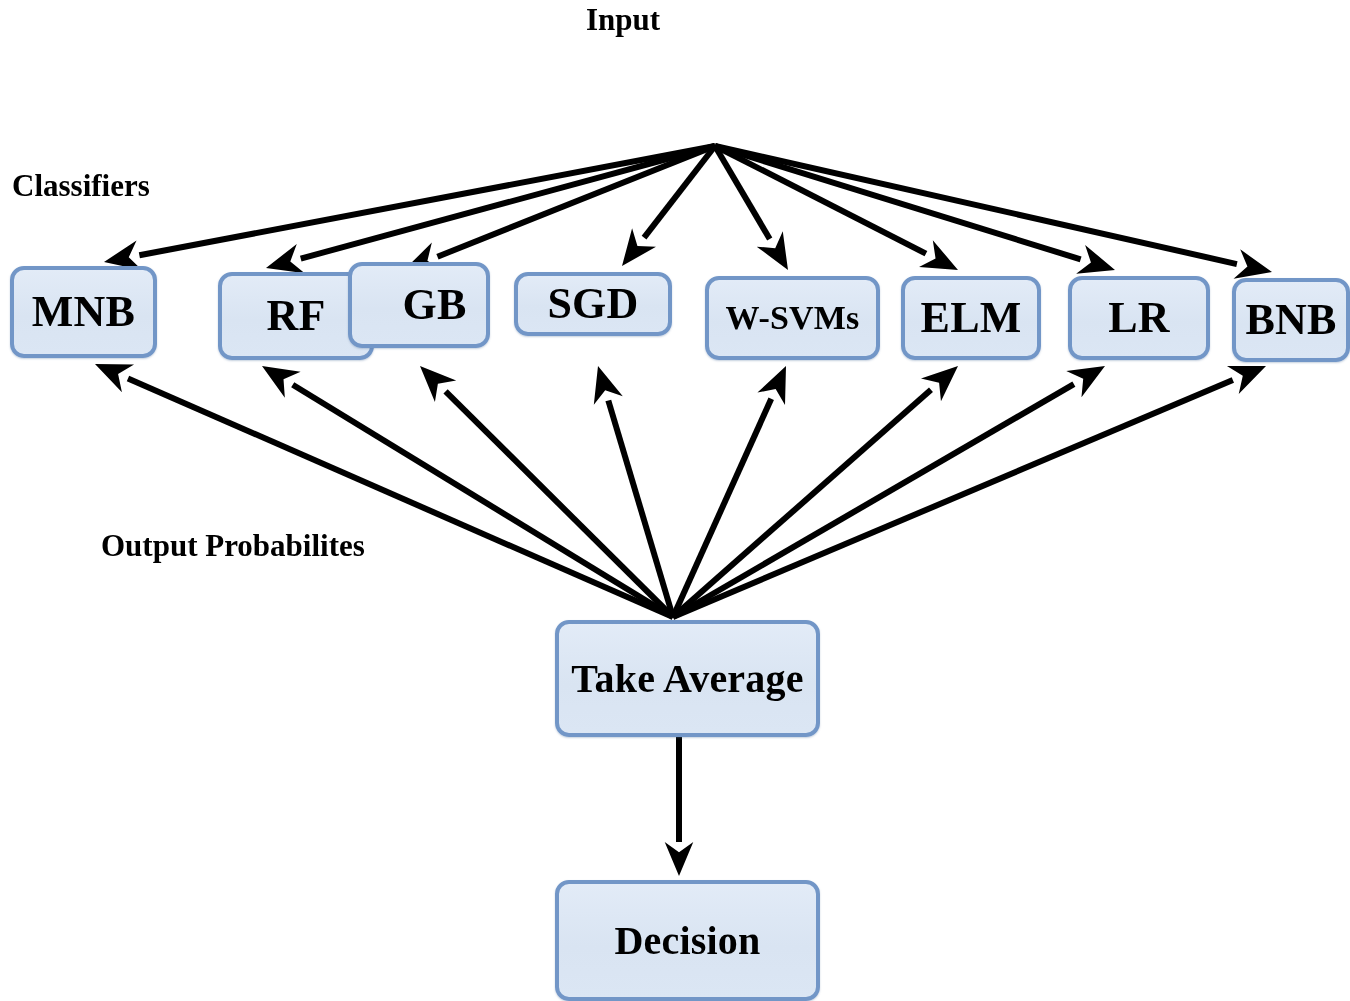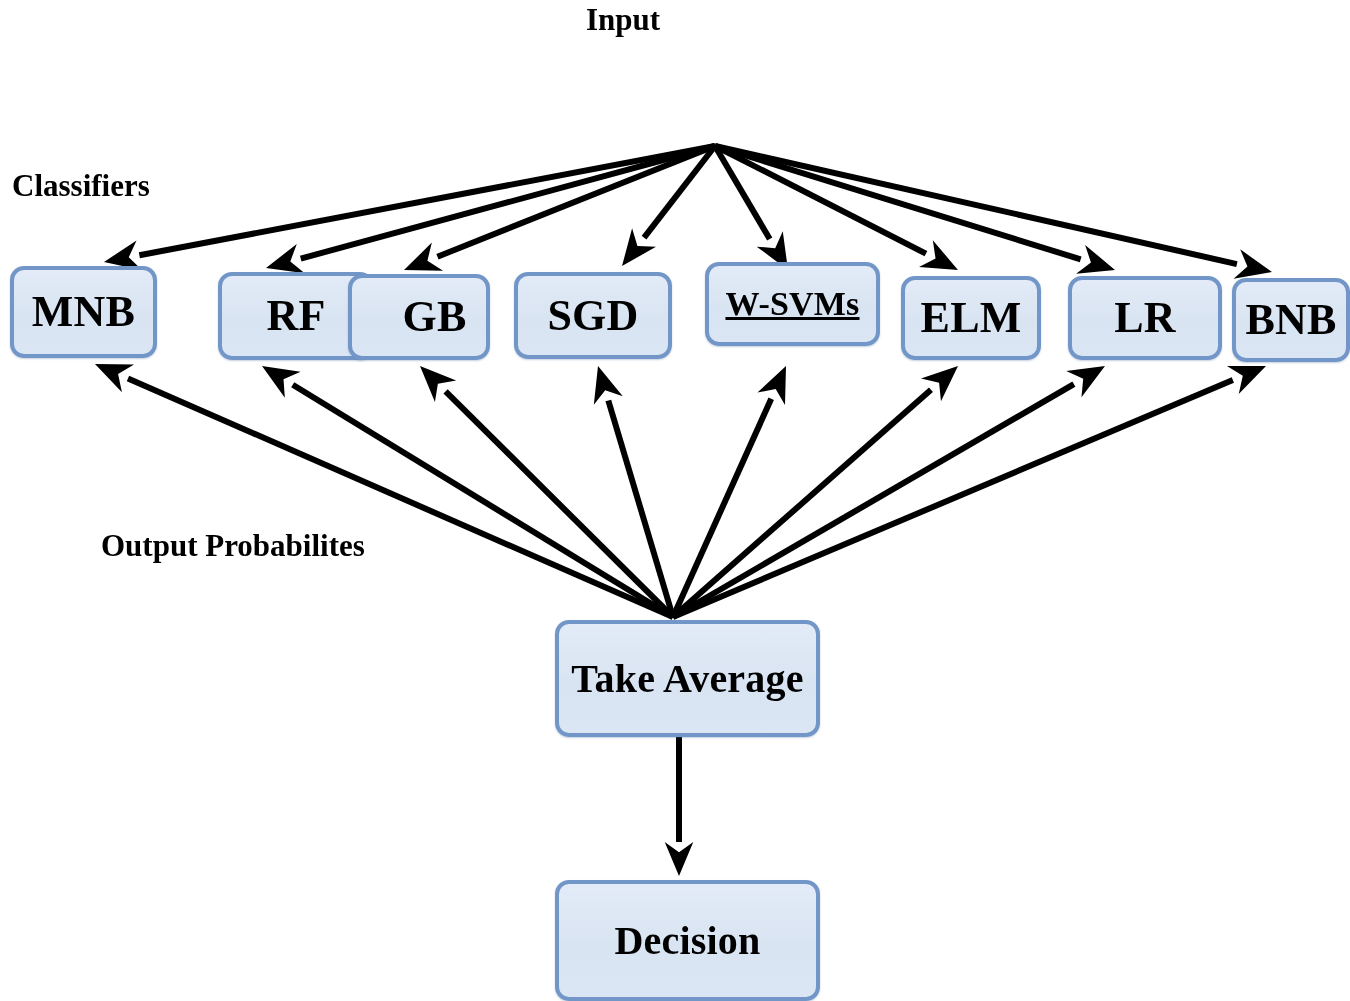--- a/index.html
+++ b/index.html
@@ -144,33 +144,33 @@
   <div class="caption" style="left: 101px; top: 530px;">Output Probabilites</div>
 
 
   <div id="classifier-nodes">
       <div class="node classifier" style="left: 10px; top: 266px; width: 147px; height: 92px;">
         <span class="node-label">MNB</span>
       </div>
       <div class="node classifier" style="left: 178px; top: 272px; width: 156px; height: 88px; margin-left: 40px;">
         <span class="node-label">RF</span>
       </div>
-      <div class="node classifier" style="left: 348px; top: 274px; width: 142px; height: 86px; padding-left: 31px;">
+      <div class="node classifier" style="left: 348px; top: 262px; width: 142px; height: 86px; padding-left: 31px;">
         <span class="node-label">GB</span>
       </div>
-      <div class="node classifier" style="left: 514px; top: 272px; width: 158px; height: 87px;">
+      <div class="node classifier" style="left: 514px; top: 272px; width: 158px; height: 64px;">
         <span class="node-label">SGD</span>
       </div>
-      <div class="node classifier narrow" style="left: 705px; top: 262px; width: 175px; height: 84px; text-decoration: underline;">
+      <div class="node classifier narrow" style="left: 705px; top: 276px; width: 175px; height: 84px;">
         <span class="node-label">W-SVMs</span>
       </div>
       <div class="node classifier" style="left: 901px; top: 276px; width: 140px; height: 84px;">
         <span class="node-label">ELM</span>
       </div>
-      <div class="node classifier" style="left: 1068px; top: 276px; width: 154px; height: 84px;">
+      <div class="node classifier" style="left: 1068px; top: 276px; width: 142px; height: 84px;">
         <span class="node-label">LR</span>
       </div>
       <div class="node classifier" style="left: 1232px; top: 278px; width: 118px; height: 84px;">
         <span class="node-label">BNB</span>
       </div>
     </div>
 
   <div class="node decision" style="left: 555px; top: 880px; width: 265px; height: 121px;">
     <span class="node-label">Decision</span>
   </div>

